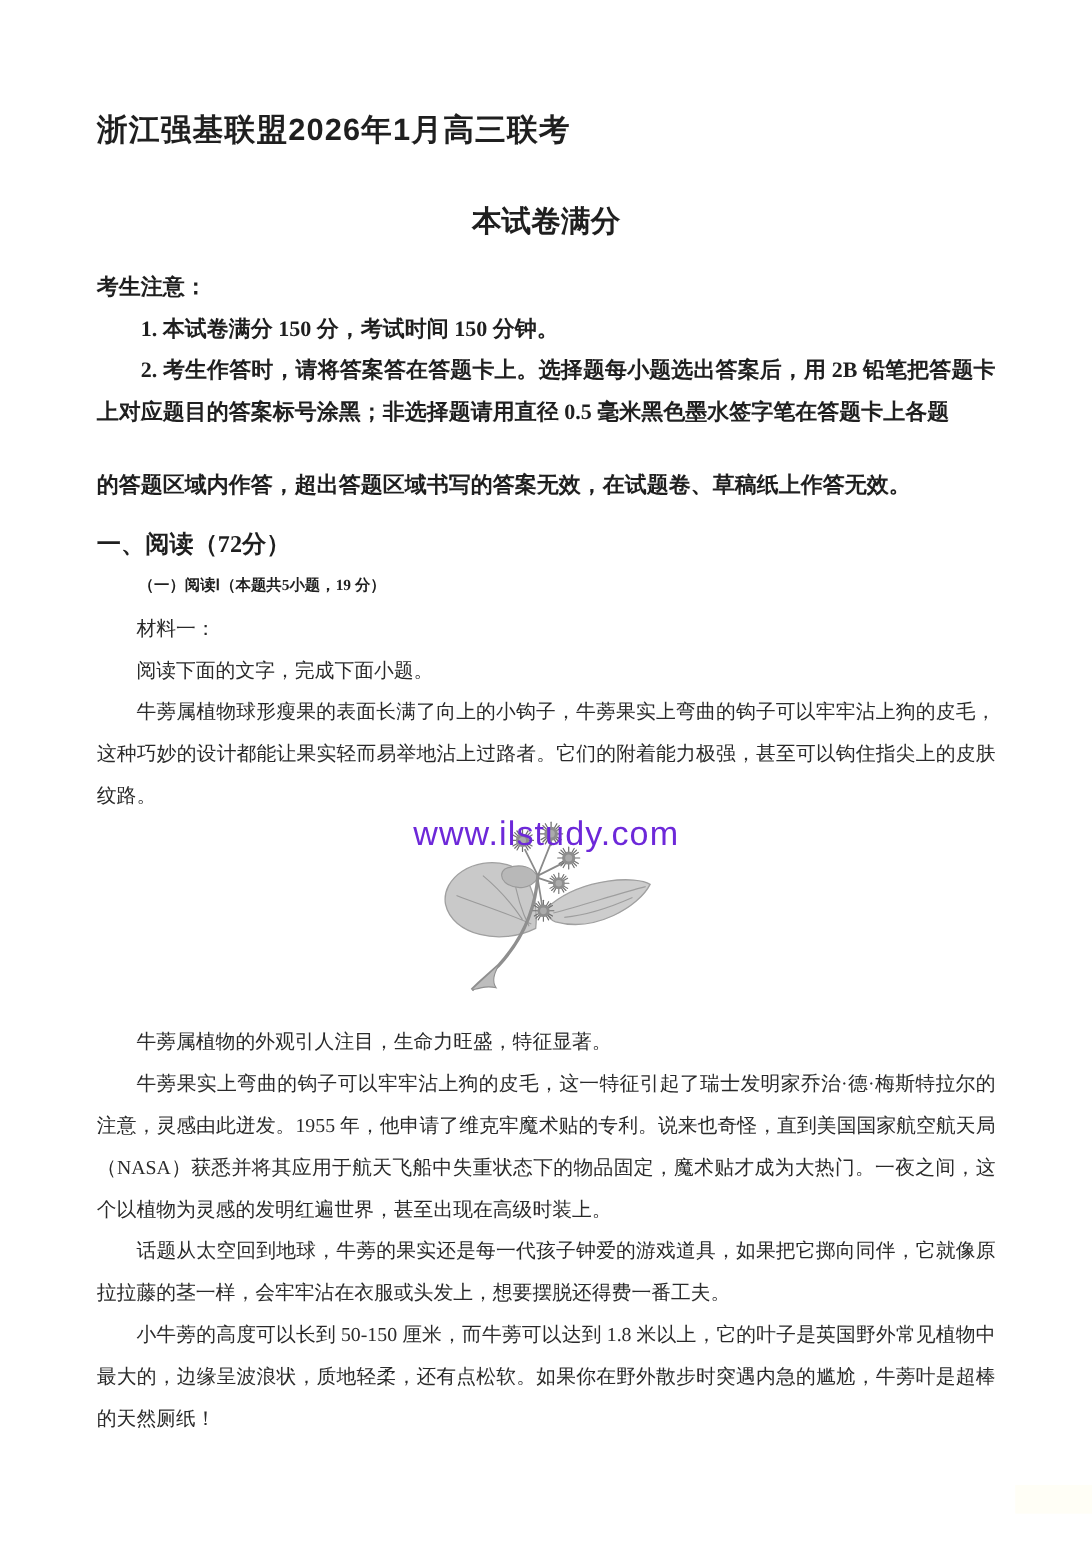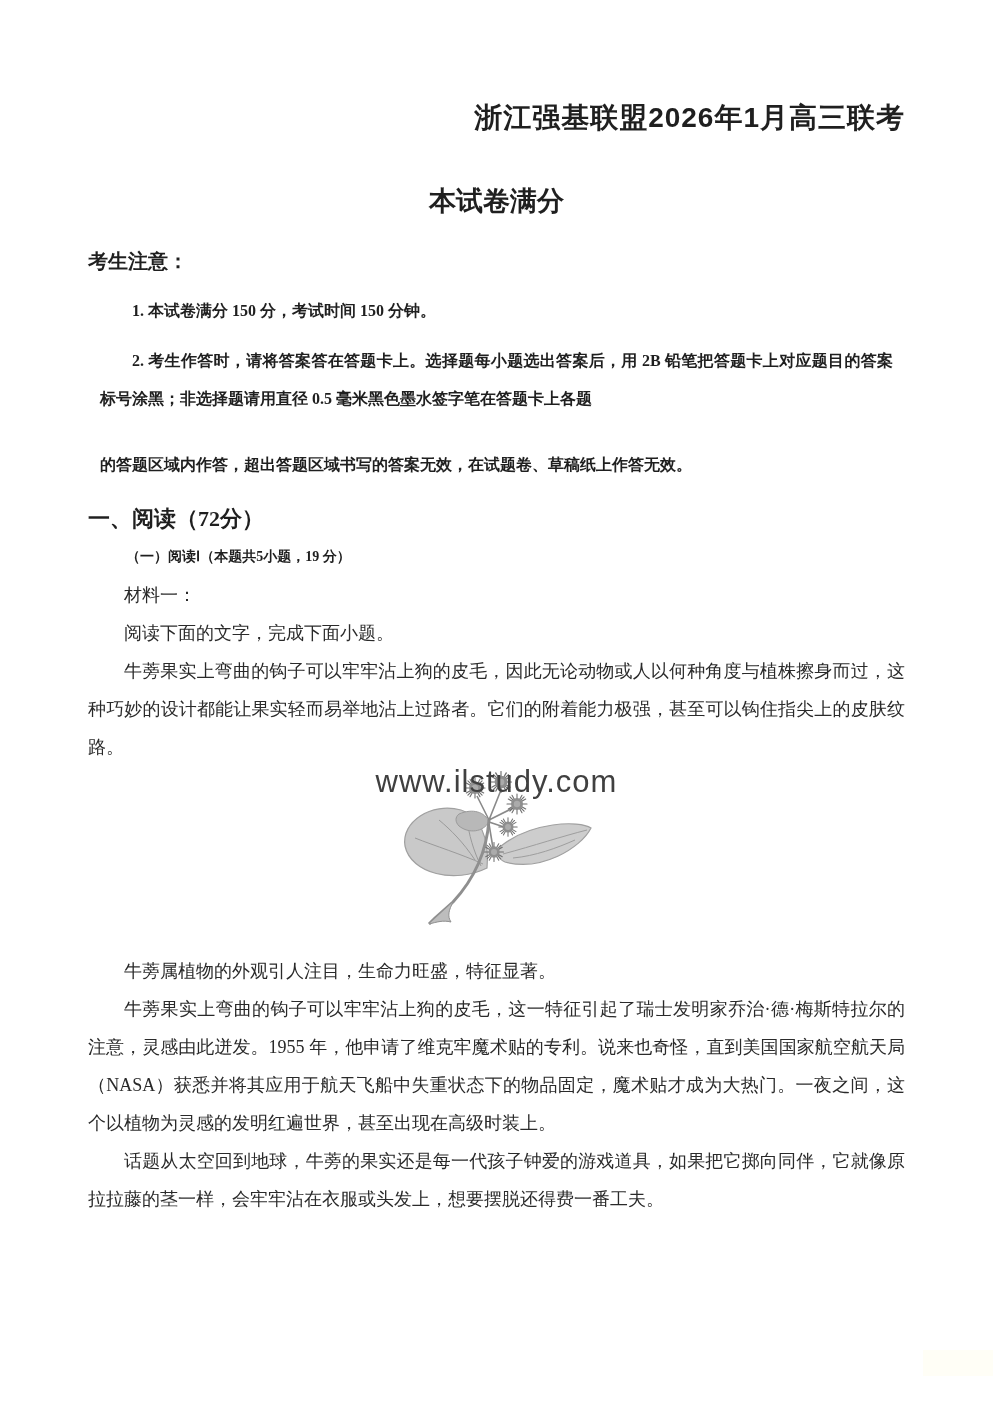--- a/index.html
+++ b/index.html
@@ -12,42 +12,42 @@
     font-family: "Liberation Serif", serif;
     color: #1f1f1f;
     box-sizing: border-box;
     padding: 100px 88px 0 88px;
     overflow: hidden;
   }
   .title {
     margin: 0;
     font-size: 28px;
     font-weight: bold;
-    text-align: right;
+    text-align: left;
     line-height: 36px;
     letter-spacing: 1px;
     font-family: "Liberation Sans", sans-serif;
   }
   .subtitle {
     margin: 48px 0 0 0;
     font-size: 27px;
     font-weight: bold;
     text-align: center;
     line-height: 34px;
     font-family: "Liberation Sans", sans-serif;
   }
   .notice-head {
     margin: 24px 0 0 0;
     font-size: 20px;
     font-weight: bold;
     line-height: 38px;
   }
   .notice-item {
-    margin: 12px;
-    font-size: 16px;
+    margin: 0;
+    font-size: 20px;
     font-weight: bold;
     line-height: 38px;
     text-align: justify;
   }
   .ind2 { text-indent: 2em; }
   .gap-top { margin-top: 28px; }
   .sec-head {
     margin: 16px 0 0 0;
     font-size: 22px;
     font-weight: bold;
@@ -80,21 +80,21 @@
     height: 188px;
     margin-top: -16px;
   }
   .watermark {
     position: absolute;
     top: 0;
     left: 0;
     width: 100%;
     text-align: center;
     font-size: 31px;
-    color: #404040;
+    color: #6d28d9;
     letter-spacing: 1px;
     font-family: "Liberation Sans", sans-serif;
     z-index: 2;
   }
   .plant-svg {
     display: block;
     margin: 14px auto 0 auto;
   }
   .smudge {
     position: absolute;
@@ -118,21 +118,21 @@
     <p class="notice-item ind2">1. 本试卷满分 150 分，考试时间 150 分钟。</p>
     <p class="notice-item ind2">2. 考生作答时，请将答案答在答题卡上。选择题每小题选出答案后，用 2B 铅笔把答题卡上对应题目的答案标号涂黑；非选择题请用直径 0.5 毫米黑色墨水签字笔在答题卡上各题</p>
     <p class="notice-item gap-top">的答题区域内作答，超出答题区域书写的答案无效，在试题卷、草稿纸上作答无效。</p>
   </div>
 
   <p class="sec-head">一、阅读（72分）</p>
   <p class="sec-sub">（一）阅读Ⅰ（本题共5小题，19 分）</p>
   <p class="body-line">材料一：</p>
   <p class="body-line">阅读下面的文字，完成下面小题。</p>
 
-  <p class="para">牛蒡果实上弯曲的钩子可以牢牢沾上狗的皮毛，因此无论动物或人以何种角度与植株擦身而过，这种巧妙的设计都能让果实轻而易举地沾上过路者。它们的附着能力极强，甚至可以钩住指尖上的皮肤纹路。</p>
+  <p class="para">牛蒡属植物球形瘦果的表面长满了向上的小钩子，牛蒡果实上弯曲的钩子可以牢牢沾上狗的皮毛，这种巧妙的设计都能让果实轻而易举地沾上过路者。它们的附着能力极强，甚至可以钩住指尖上的皮肤纹路。</p>
 
   <div class="figure-wrap">
     <div class="watermark">www.ilstudy.com</div>
     <svg class="plant-svg" width="215" height="168" viewBox="0 0 215 168">
       <defs>
         <g id="burr">
           <g stroke="#6f6f6f" stroke-width="1.1" stroke-linecap="round">
             <line x1="0" y1="0" x2="10" y2="0"></line>
               <line x1="0" y1="0" x2="8.7" y2="5"></line>
             <line x1="0" y1="0" x2="5" y2="8.7"></line>
@@ -172,15 +172,16 @@
       <use href="#burr" transform="translate(112,18) scale(1.05)"></use>
       <use href="#burr" transform="translate(128,40)"></use>
       <use href="#burr" transform="translate(119,63) scale(0.92)"></use>
       <use href="#burr" transform="translate(105,88) scale(0.95)"></use>
     </svg>
   </div>
 
   <p class="para">牛蒡属植物的外观引人注目，生命力旺盛，特征显著。</p>
   <p class="para">牛蒡果实上弯曲的钩子可以牢牢沾上狗的皮毛，这一特征引起了瑞士发明家乔治·德·梅斯特拉尔的注意，灵感由此迸发。1955 年，他申请了维克牢魔术贴的专利。说来也奇怪，直到美国国家航空航天局（NASA）获悉并将其应用于航天飞船中失重状态下的物品固定，魔术贴才成为大热门。一夜之间，这个以植物为灵感的发明红遍世界，甚至出现在高级时装上。</p>
   <p class="para">话题从太空回到地球，牛蒡的果实还是每一代孩子钟爱的游戏道具，如果把它掷向同伴，它就像原拉拉藤的茎一样，会牢牢沾在衣服或头发上，想要摆脱还得费一番工夫。</p>
+  <p class="para">小牛蒡的高度可以长到 50-150 厘米，而牛蒡可以达到 1.8 米以上，它的叶子是英国野外常见植物中最大的，边缘呈波浪状，质地轻柔，还有点松软。如果你在野外散步时突遇内急的尴尬，牛蒡叶是超棒的天然厕纸！</p>
 
   <div class="smudge"></div>
 </div>
 
 </body></html>

